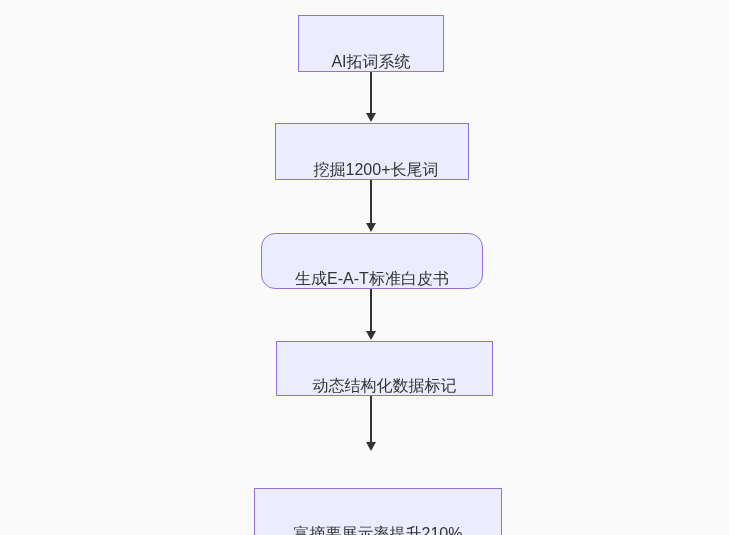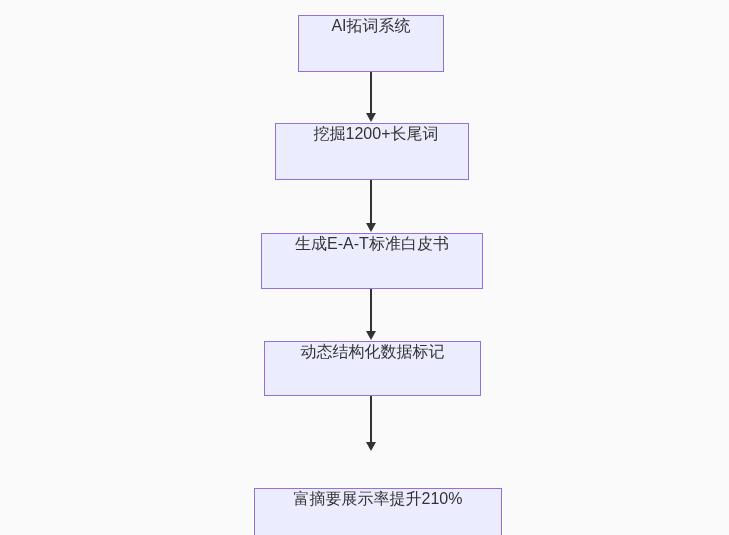--- a/index.html
+++ b/index.html
@@ -19,34 +19,34 @@
   .canvas {
     position: relative;
     width: 729px; height: 535px;
     background: var(--page_bg);
   }
   .node {
     position: absolute;
     background: var(--node_fill);
     border: 1px solid var(--node_border);
     display: flex;
-    align-items: flex-start;
+    align-items: flex-end;
     justify-content: center;
     text-align: center;
   }
   .node .node-label {
     font-size: 16px;
     color: var(--text_color);
     line-height: 1.2;
     white-space: nowrap;
   }
   .node-1 { left: 298px; top: 15px;  width: 146px; height: 57px; }
   .node-2 { left: 275px; top: 123px; width: 194px; height: 57px; padding-left: 8px; }
-  .node-3 { left: 261px; top: 233px; width: 222px; height: 56px; }
-  .node-4 { left: 264px; top: 341px; width: 217px; height: 55px; }
+  .node-3 { left: 261px; top: 233px; width: 222px; height: 56px; border-radius: 14px; }
+  .node-4 { left: 276px; top: 341px; width: 217px; height: 55px; }
   .node-5 { left: 254px; top: 452px; width: 248px; height: 56px; margin-top: 36px; }
 
   .edge-line {
     position: absolute;
     left: 370px;
     width: 2px;
     background: var(--arrow_color);
   }
   .edge-head {
     position: absolute;

